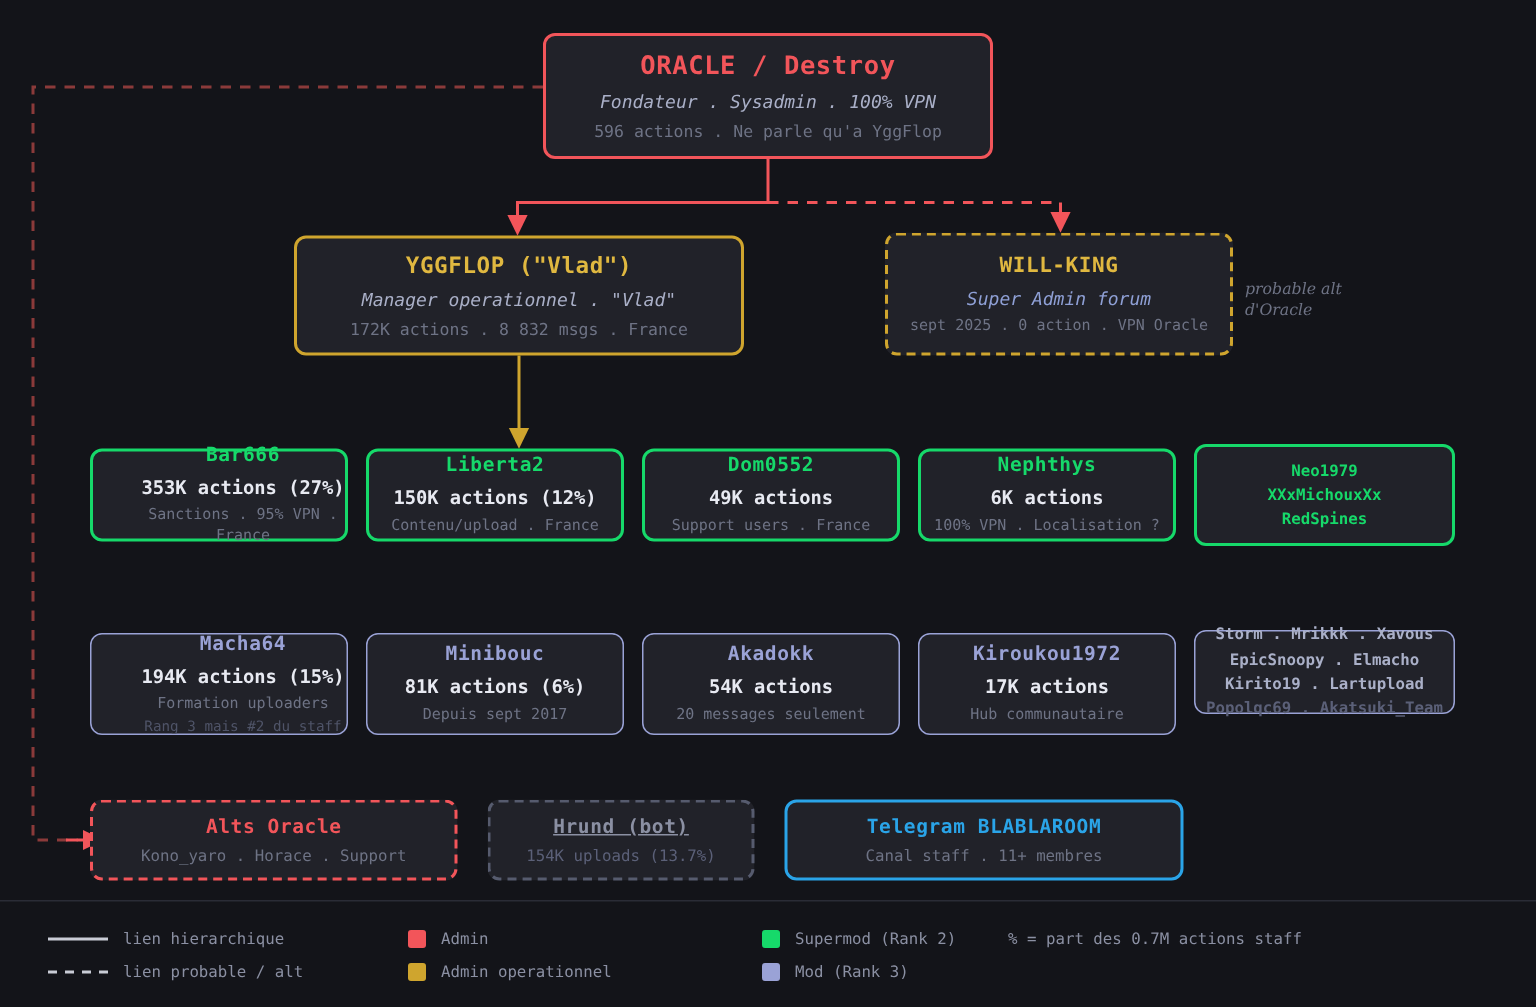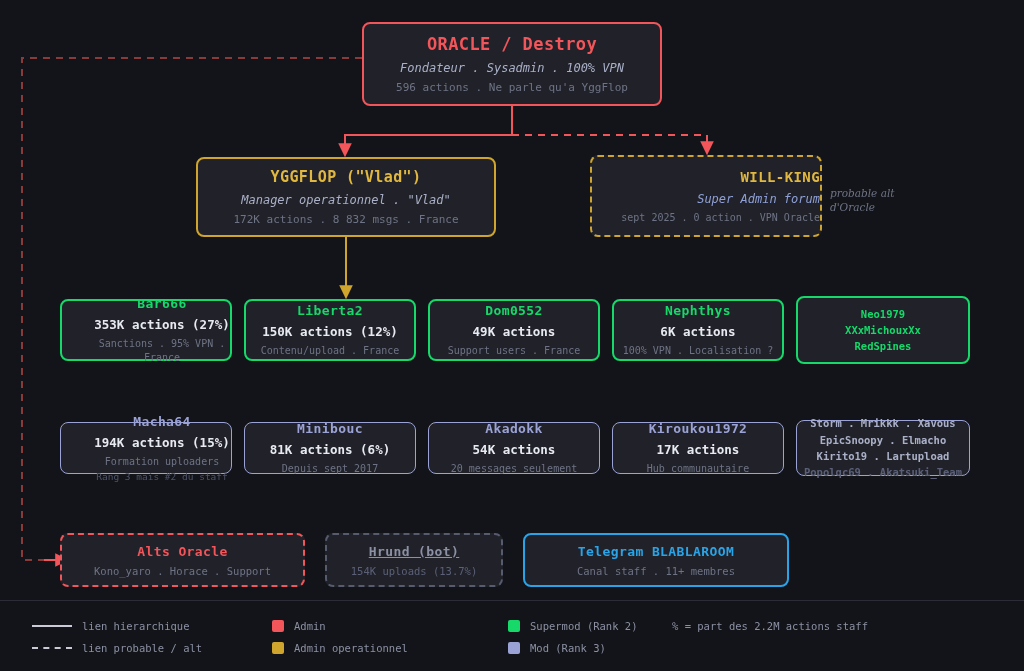--- a/index.html
+++ b/index.html
@@ -33,21 +33,21 @@
   #oracle .n-sub{font-size:12px;margin-bottom:6px;}
   #oracle .n-meta{font-size:11px;}
 
   
   #yggflop{left:196px;top:157px;width:300px;height:80px;border:2px solid #cfa52e;}
   #yggflop .n-title{color:#e0b840;font-size:15px;margin-bottom:7px;}
   #yggflop .n-sub{font-size:12px;margin-bottom:6px;}
   #yggflop .n-meta{font-size:11px;}
 
   
-  #willking{left:590px;top:155px;width:232px;height:82px;border:2px dashed #cfa52e;align-items:flex-end;}
+  #willking{left:590px;top:155px;width:232px;height:82px;border:2px dashed #cfa52e;}
   #willking .n-title{color:#e0b840;font-size:14px;margin-bottom:7px;}
   #willking .n-sub{font-size:12px;margin-bottom:6px;color:#8fa0d6;}
   #willking .n-meta{font-size:10px;}
 
   .side-note{
     position:absolute;left:830px;top:186px;width:110px;
     color:#6e7385;font-size:10.5px;font-style:italic;line-height:1.35;
     font-family:"DejaVu Serif","Liberation Serif",serif;
   }
 
@@ -57,21 +57,21 @@
   .rank3{border:1.5px solid #9aa2d6;}
   .rank3 .n-title{color:#9aa2d6;}
   .card .n-title{font-size:13px;margin-bottom:6px;}
   .card .n-act{color:#e8eaf2;font-size:12.5px;font-weight:bold;margin-bottom:5px;}
   .card .n-meta{font-size:10px;line-height:1.35;}
   .card .n-meta2{color:#4f5468;font-size:9.5px;margin-top:3px;}
   .card .n-list{font-size:10.5px;line-height:1.55;}
   .card .n-list.dim{color:#5b6078;}
 
   .row2{top:299px;height:62px;}
-  .row3{top:422px;height:52px;}
+  .row3{top:422px;height:68px;}
   .c0{left:60px;width:172px;padding-left:32px;}
   .c1{left:244px;width:172px;}
   .c2{left:428px;width:172px;}
   .c3{left:612px;width:172px;}
   .c4{left:796px;width:174px;font-weight:bold;}
   .row2.c4{top:296px;height:68px;}
   .row3.c4{top:420px;height:56px;}
 
   
   #alts{left:60px;top:533px;width:245px;height:54px;border:2px dashed #f2555a;}
@@ -236,16 +236,16 @@
     <div class="leg-col" id="leg-c">
       <div class="leg-row">
         <span class="leg-swatch" style="background:#16d96a"></span>
         <span>Supermod (Rank 2)</span>
       </div>
       <div class="leg-row">
         <span class="leg-swatch" style="background:#9aa2d6"></span>
         <span>Mod (Rank 3)</span>
       </div>
     </div>
-    <div class="leg-col" id="leg-note">% = part des 2.2M actions staff</div>
+    <div class="leg-col" id="leg-note">% = part des 0.7M actions staff</div>
   </div>
 
 </div>
 
 </body></html>

